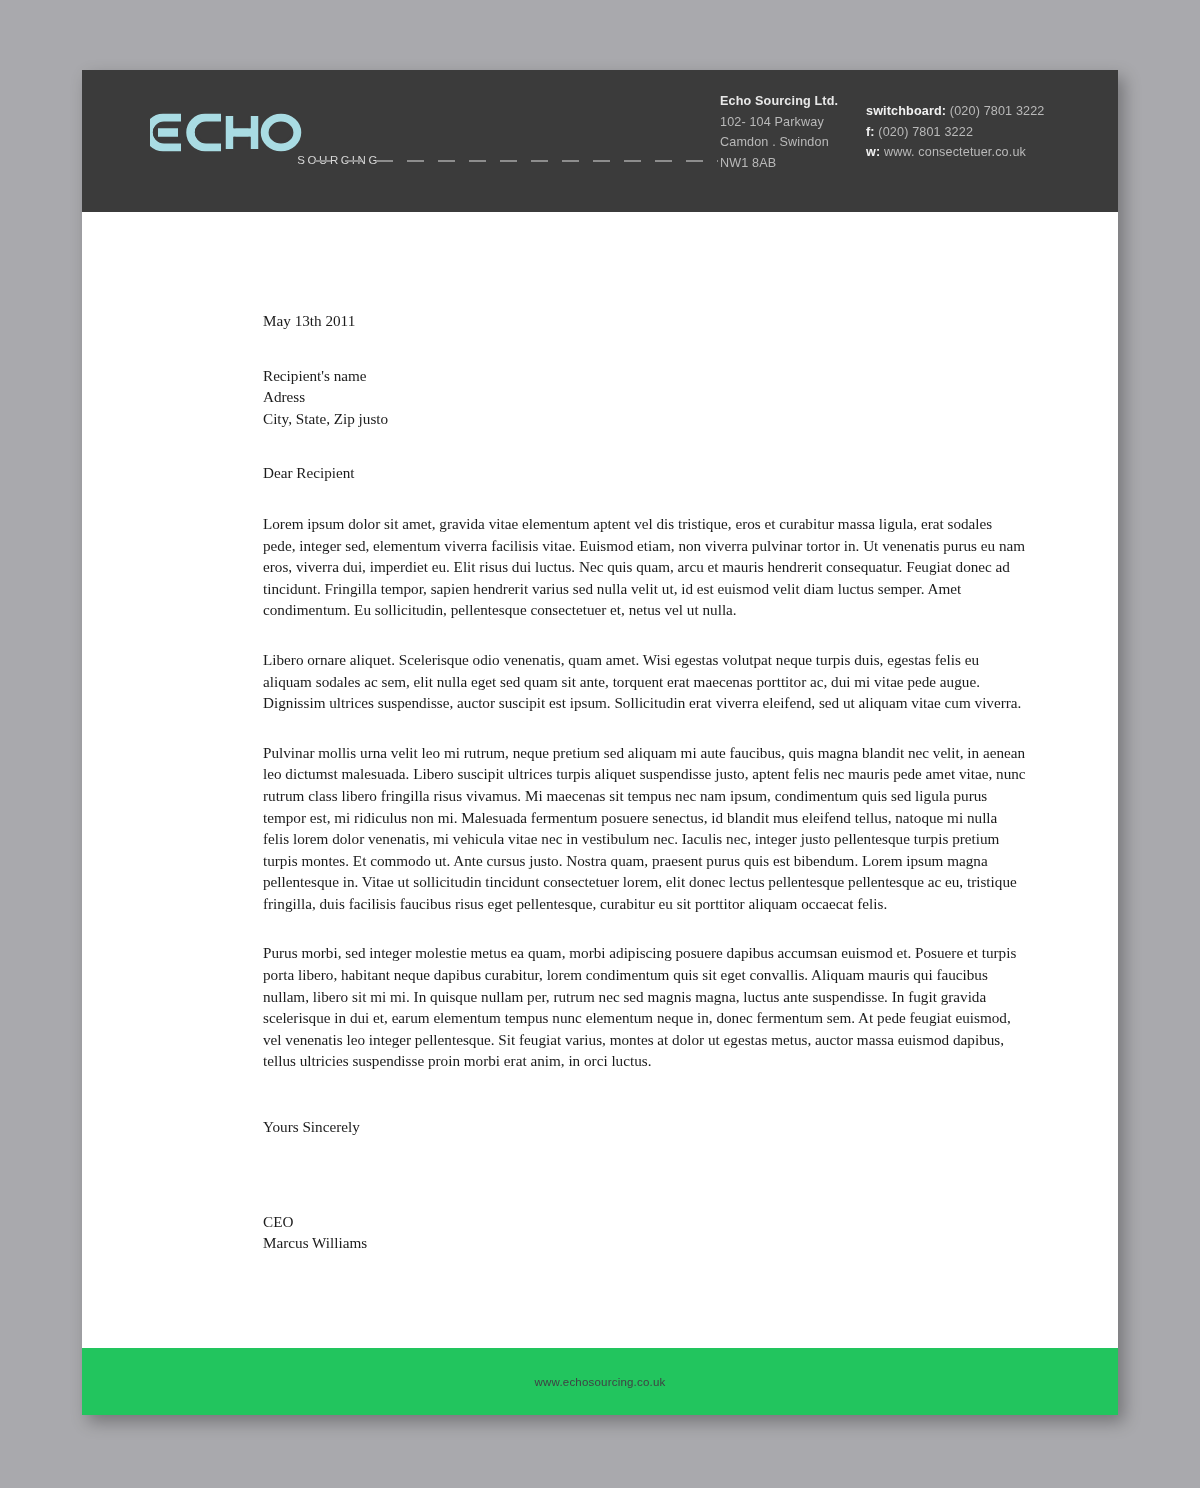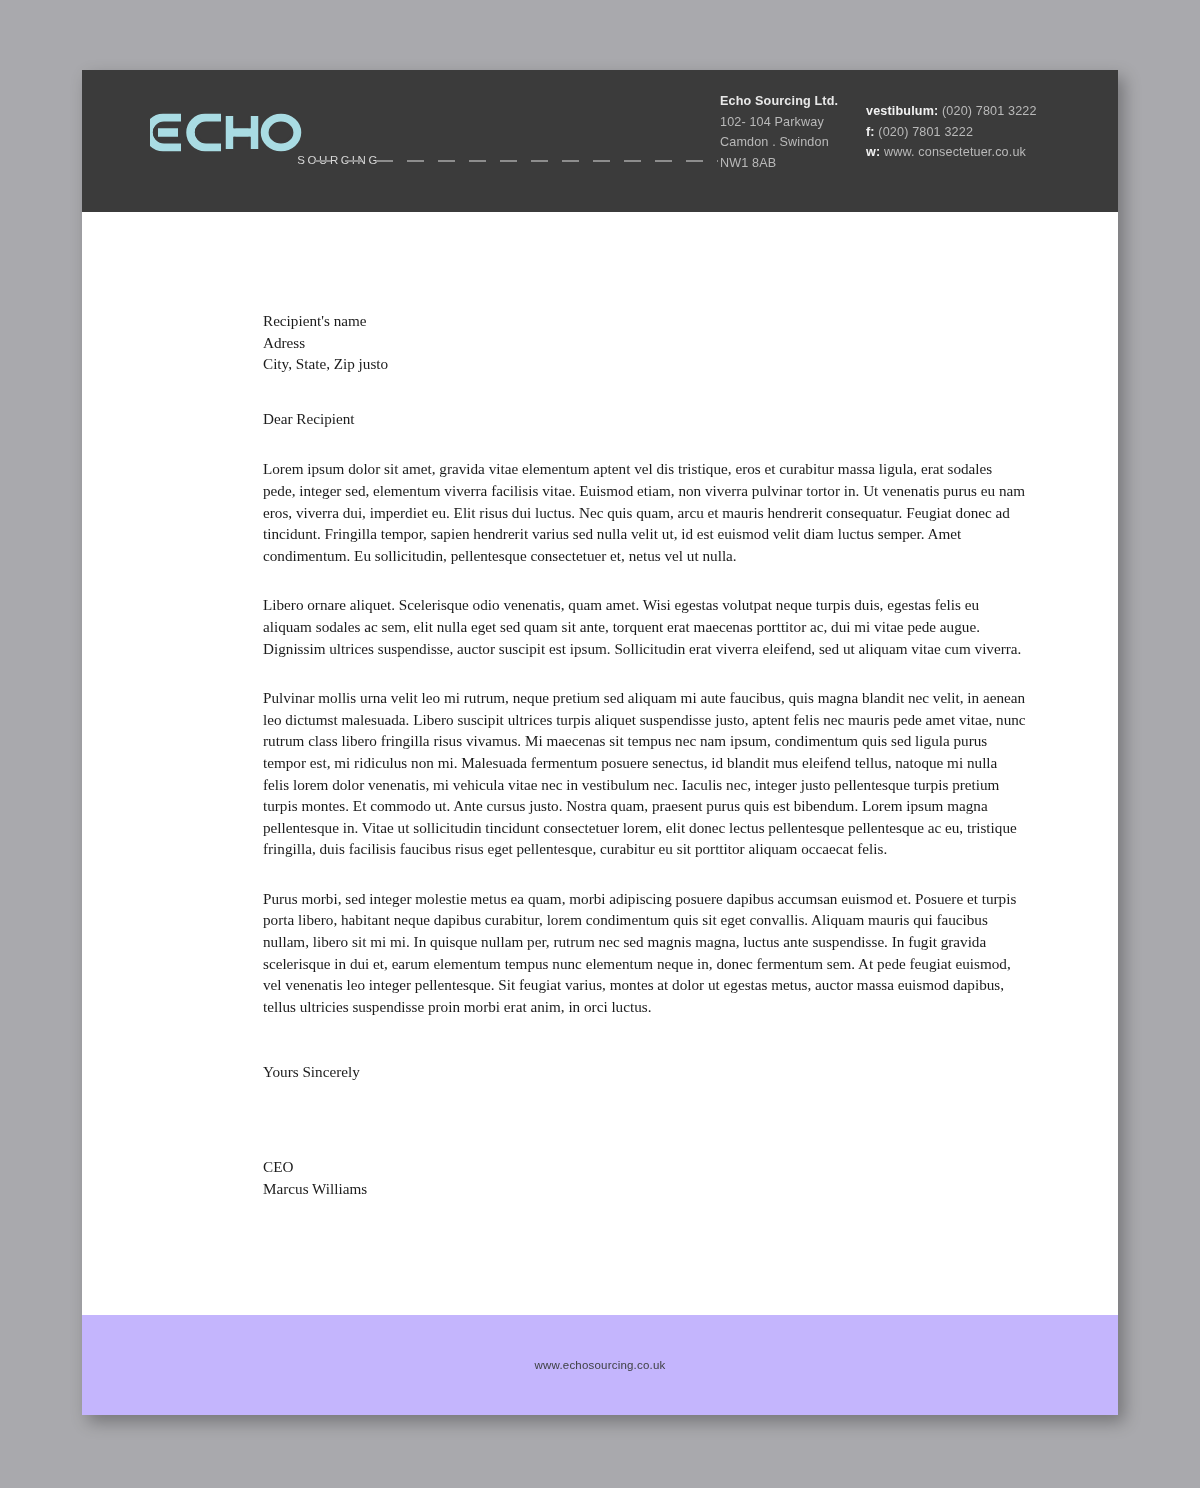--- a/index.html
+++ b/index.html
@@ -113,22 +113,22 @@
   .signoff { margin-top: 44px; margin-bottom: 73px; }
 
   .signer div { white-space: nowrap; }
 
   
   .footer-band {
     position: absolute;
     left: 0;
     bottom: 0;
     width: 100%;
-    height: 100px;
-    background: #c4b5fd;
+    height: 67px;
+    background: #22c55e;
     display: flex;
     align-items: center;
     justify-content: center;
   }
   .footer-url {
     font-size: 11.5px;
     color: #3f4144;
     letter-spacing: 0.2px;
   }
 </style>
@@ -171,36 +171,37 @@
 
     <div class="addr-col">
       <div class="co-name">Echo Sourcing Ltd.</div>
       <div>102- 104 Parkway</div>
       <div>Camdon . Swindon</div>
       <div>NW1 8AB</div>
     </div>
 
     <div class="tel-col">
       <div>
-        <b>vestibulum:</b>
+        <b>switchboard:</b>
         <span>(020) 7801 3222</span>
       </div>
       <div>
         <b>f:</b>
         <span>(020) 7801 3222</span>
       </div>
       <div>
         <b>w:</b>
         <span>www. consectetuer.co.uk</span>
       </div>
     </div>
   </div>
 
   <div class="letter">
 
+    <div class="date">May 13th 2011</div>
 
     <div class="recipient">
       <div>Recipient's name</div>
       <div>Adress</div>
       <div>City, State, Zip justo</div>
     </div>
 
     <div class="salutation">Dear Recipient</div>
 
     <p class="para">Lorem ipsum dolor sit amet, gravida vitae elementum aptent vel dis tristique, eros et curabitur massa ligula, erat sodales pede, integer sed, elementum viverra facilisis vitae. Euismod etiam, non viverra pulvinar tortor in. Ut venenatis purus eu nam eros, viverra dui, imperdiet eu. Elit risus dui luctus. Nec quis quam, arcu et mauris hendrerit consequatur. Feugiat donec ad tincidunt. Fringilla tempor, sapien hendrerit varius sed nulla velit ut, id est euismod velit diam luctus semper. Amet condimentum. Eu sollicitudin, pellentesque consectetuer et, netus vel ut nulla.</p>

